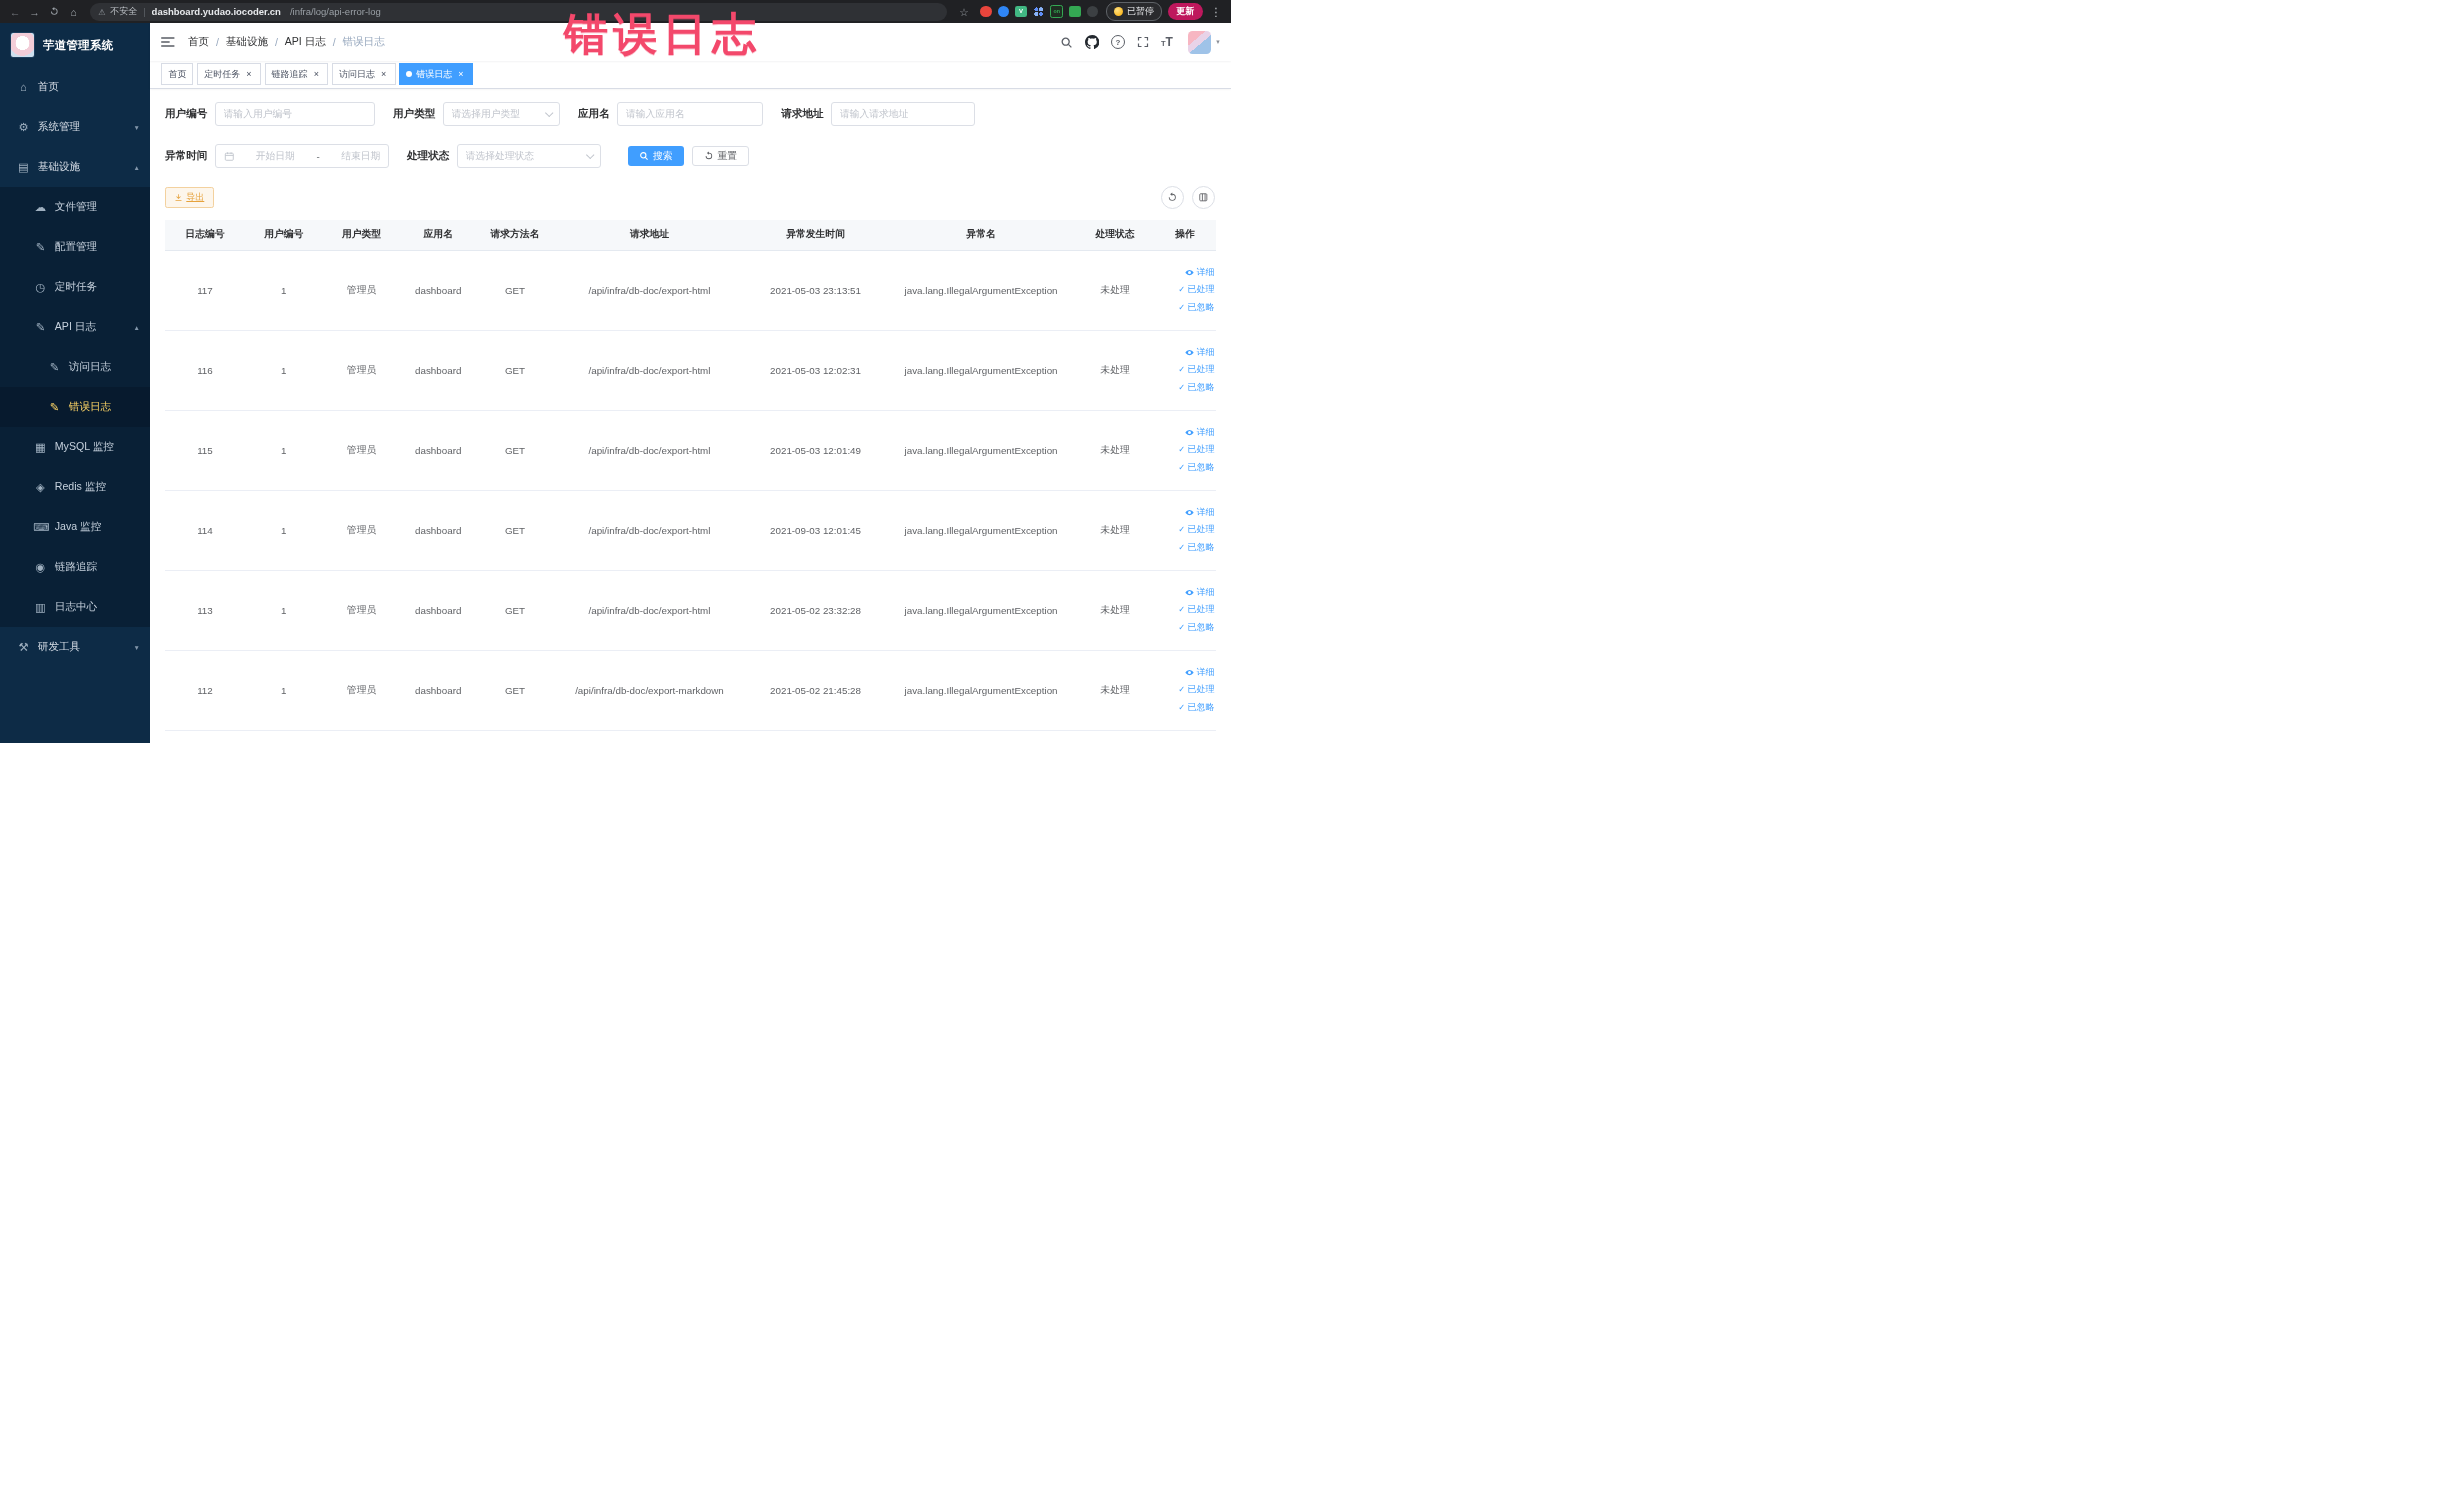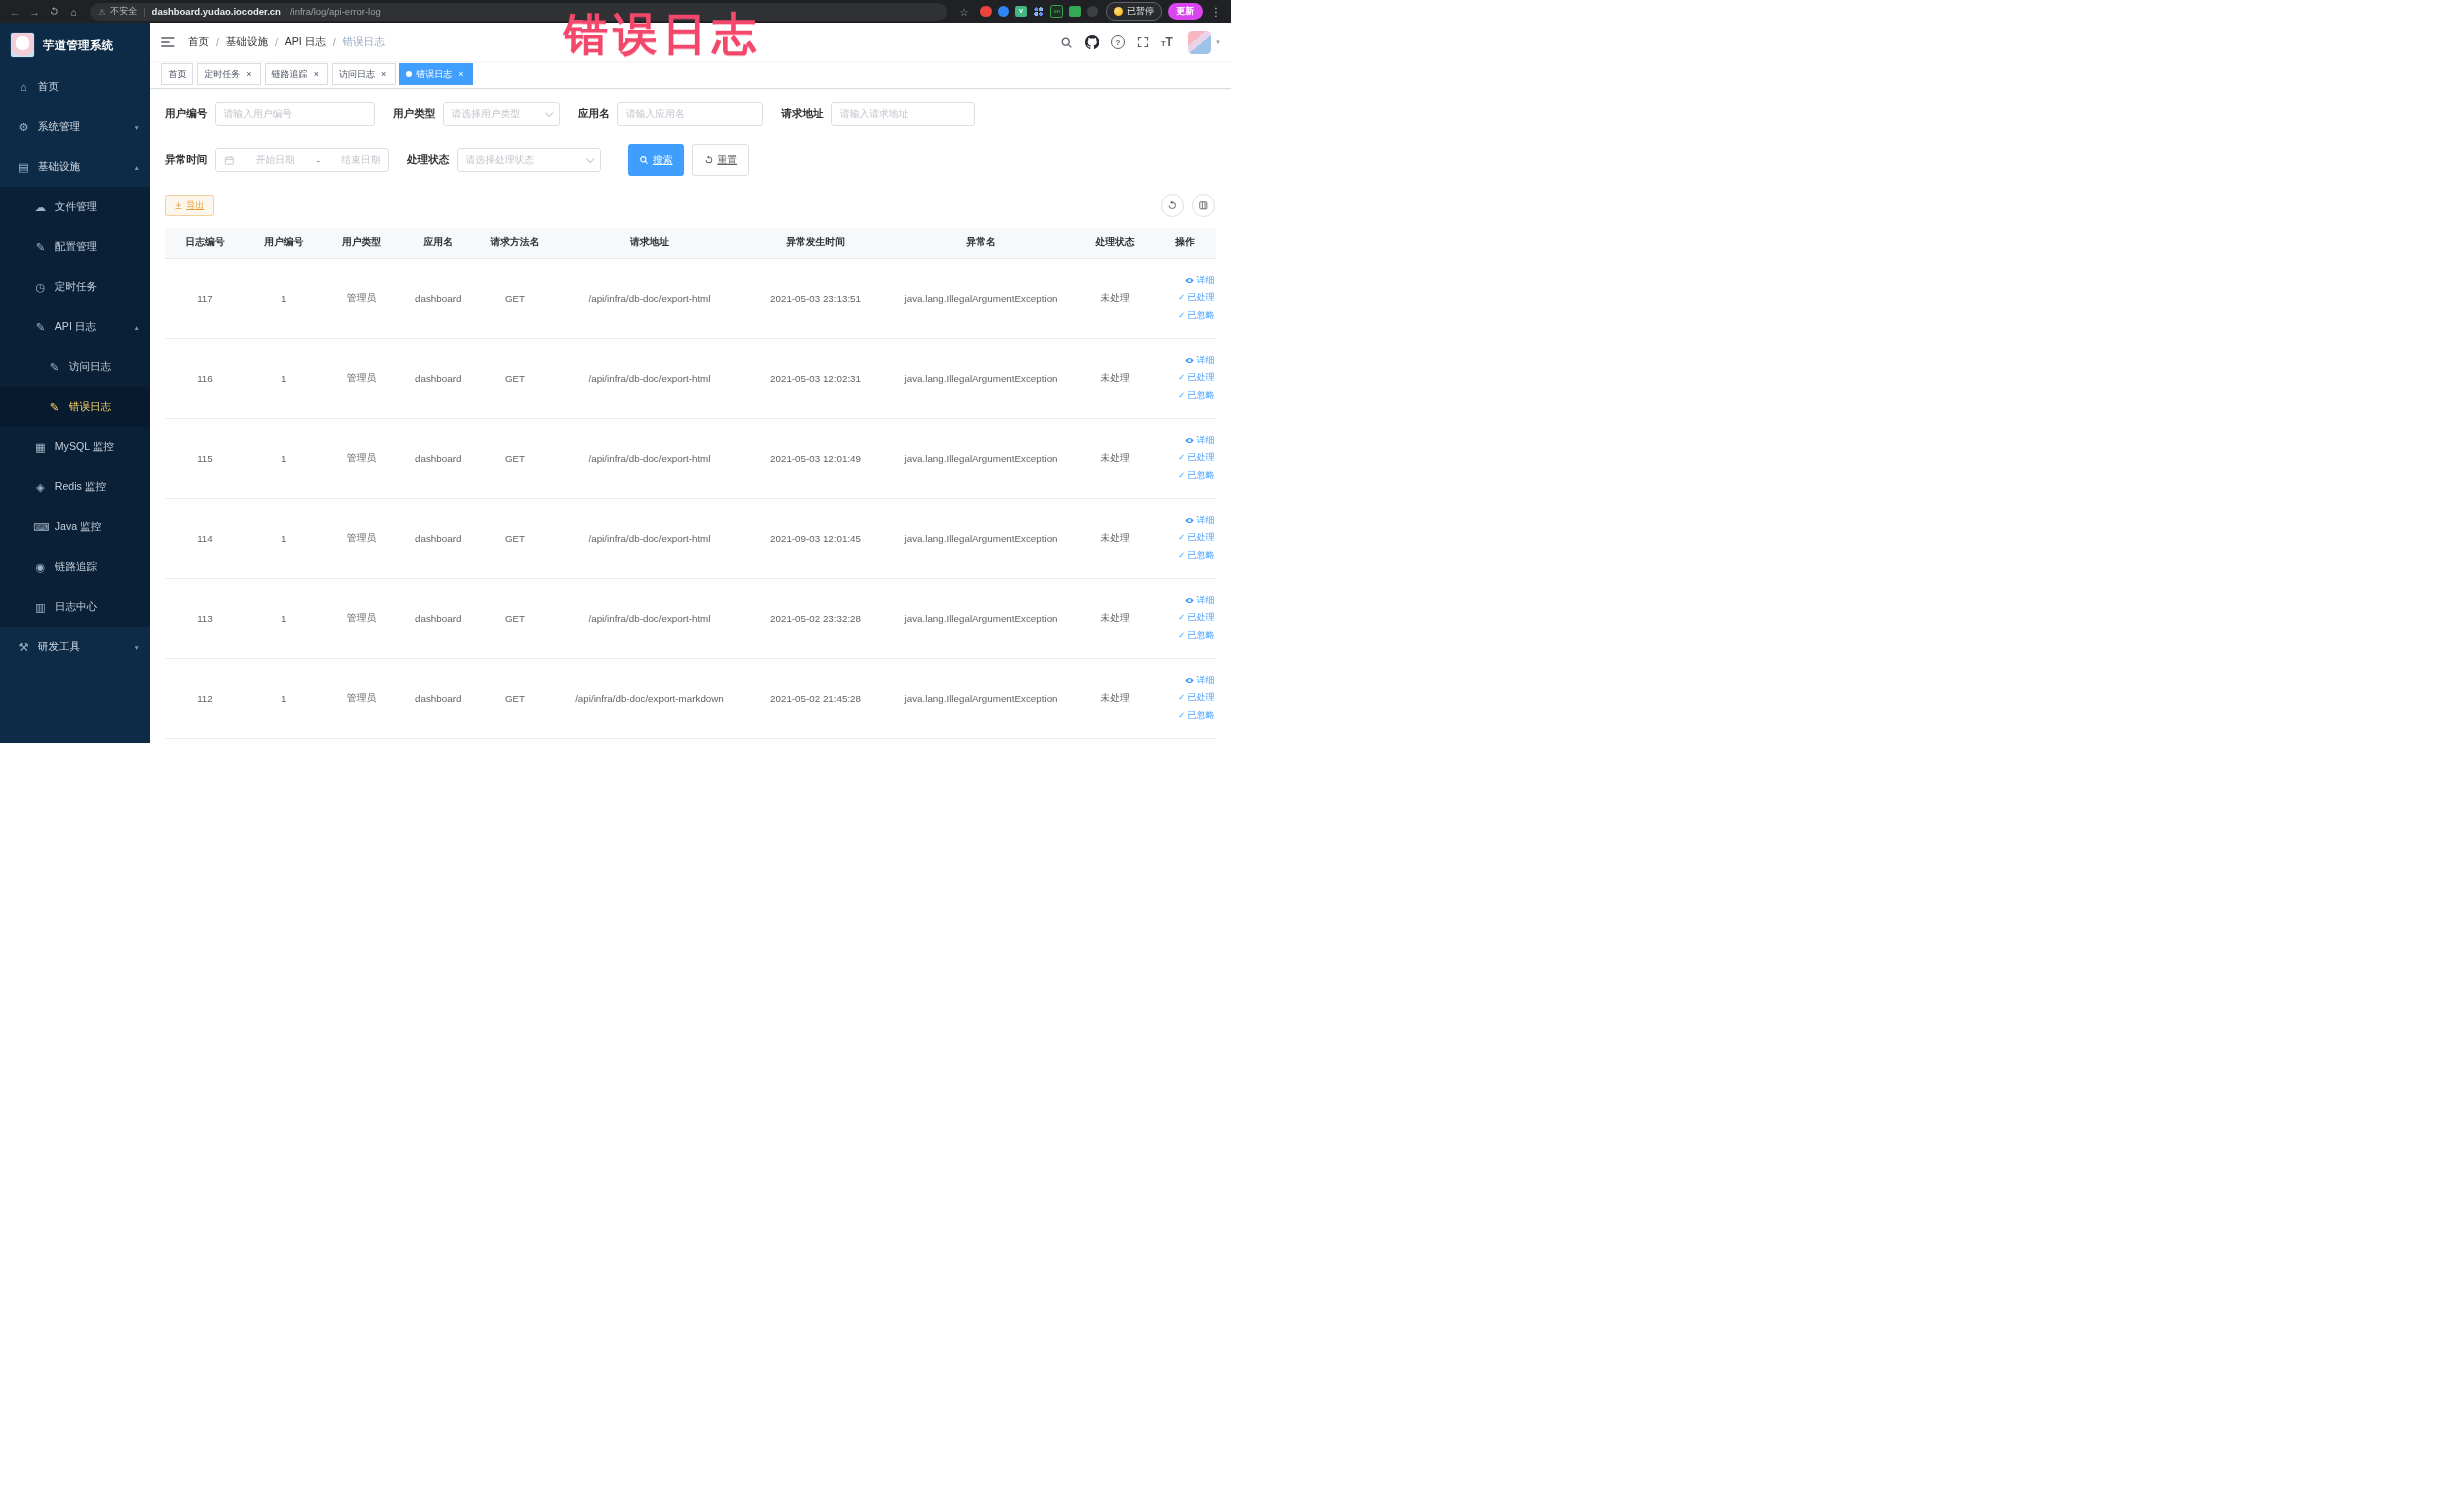--- a/index.html
+++ b/index.html
@@ -28,21 +28,21 @@
   .ext-grid{border-radius:2.3px;background:
     radial-gradient(circle 2px at 3.4px 3.4px,#5f8ef7 98%,transparent),
     radial-gradient(circle 2px at 8px 3.4px,#8ab4f8 98%,transparent),
     radial-gradient(circle 2px at 3.4px 8px,#8ab4f8 98%,transparent),
     radial-gradient(circle 2px at 8px 8px,#5f8ef7 98%,transparent);}
   .ext-on{background:#1f2d22;border:0.8px solid #34a853;border-radius:2.3px;color:#34a853;font-size:5.3px;font-weight:bold;}
   .ext-green{background:#34a853;border-radius:2.3px;}
   .ext-dark{background:#3c4043;}
   .paused-pill{display:flex;align-items:center;gap:3.8px;height:16.7px;padding:0 6.8px;border:0.8px solid #5f6368;border-radius:9px;background:#292a2d;color:#e8eaed;font-size:9px;cursor:pointer;white-space:nowrap;flex-shrink:0;}
   .paused-dot{width:9.8px;height:9.8px;border-radius:50%;background:radial-gradient(circle at 35% 35%,#ffe082,#f9ab00);}
-  .update-btn{height:16.7px;display:flex;align-items:center;padding:0 8.3px;background:#d946ef;border-radius:9px;color:#fff;font-size:9px;font-weight:bold;cursor:pointer;white-space:nowrap;margin-left:4.5px;flex-shrink:0;}
+  .update-btn{height:16.7px;display:flex;align-items:center;padding:0 8.3px;background:#be185d;border-radius:9px;color:#fff;font-size:9px;font-weight:bold;cursor:pointer;white-space:nowrap;margin-left:4.5px;flex-shrink:0;}
   .more-dots{font-size:11.4px;color:#bdc1c6;margin-left:3px;}
   
   .app{display:flex;height:720px;}
   .sidebar{width:150px;background:#0d2b46;flex-shrink:0;display:flex;flex-direction:column;overflow:hidden;}
   .logo{height:44px;display:flex;align-items:center;gap:7.6px;padding-left:9.8px;flex-shrink:0;}
   .logo-img{width:23.5px;height:23.5px;border-radius:3px;border:0.8px solid #1d3f5e;flex-shrink:0;
     background:radial-gradient(circle at 50% 42%,#ffffff 0 38%,#f3cdd8 39% 70%,#cfe0ef 71%);}
   .logo-text{color:#fff;font-size:11.4px;font-weight:bold;letter-spacing:0.4px;white-space:nowrap;}
   .menu{flex:1;}
   .menu-item{height:40px;display:flex;align-items:center;cursor:pointer;font-size:10.6px;color:#d6dde6;position:relative;white-space:nowrap;}
@@ -82,21 +82,21 @@
   .f-item{display:flex;align-items:center;margin-right:18px;}
   .f-label{font-size:10.6px;font-weight:bold;color:#303133;margin-right:7.6px;white-space:nowrap;}
   .el-input{display:inline-flex;align-items:center;height:24px;border:0.8px solid #dcdfe6;border-radius:3px;background:#fff;padding:0 7.6px;box-sizing:border-box;cursor:text;}
   .ph{color:#c0c4cc;font-size:9.8px;white-space:nowrap;overflow:hidden;}
   .el-select{justify-content:space-between;cursor:pointer;}
   .sel-arrow{width:5.3px;height:5.3px;border-right:1.1px solid #c0c4cc;border-bottom:1.1px solid #c0c4cc;transform:rotate(45deg) translateY(-1.5px);flex-shrink:0;}
   .w-user{width:160px;} .w-type{width:117px;} .w-app{width:146px;} .w-url{width:144px;}
   .w-range{width:174px;justify-content:space-between;cursor:pointer;} .w-status{width:144px;}
   .cal-icon{display:flex;align-items:center;}
   .range-sep{color:#5f6368;font-size:9.8px;}
-  .btn{height:32px;border-radius:3px;font-size:9.8px;display:inline-flex;align-items:center;gap:3.8px;padding:0 11.4px;border:none;cursor:pointer;font-family:inherit;text-decoration:underline;}
+  .btn{height:20px;border-radius:3px;font-size:9.8px;display:inline-flex;align-items:center;gap:3.8px;padding:0 11.4px;border:none;cursor:pointer;font-family:inherit;}
   .btn-primary{background:#409eff;color:#fff;margin-left:9px;}
   .btn-default{background:#fff;border:0.8px solid #dcdfe6;color:#606266;margin-left:7.6px;}
   .toolbar-row{display:flex;align-items:center;margin-top:0;}
   .btn-export{height:21px;display:inline-flex;align-items:center;gap:3px;padding:0 8.3px;border:0.8px solid #f3d19e;background:#fdf6ec;color:#e6a23c;font-size:9px;border-radius:2.3px;cursor:pointer;font-family:inherit;text-decoration:underline;}
   .circle-btns{margin-left:auto;display:flex;gap:7.6px;margin-right:1.5px;}
   .circle-btn{width:23px;height:23px;border-radius:50%;border:0.8px solid #dcdfe6;background:#fff;display:flex;align-items:center;justify-content:center;cursor:pointer;padding:0;}
   
   .data-table{width:100%;border-collapse:collapse;table-layout:fixed;margin-top:10.6px;}
   .data-table th{height:30px;font-size:9.8px;font-weight:bold;color:#303133;background:#f6f8fa;border-bottom:0.8px solid #e4e9f0;text-align:center;padding:0 3px;}
   .data-table td{height:79px;font-size:9.8px;color:#606266;text-align:center;border-bottom:0.8px solid #ebeef5;padding:0 3px;vertical-align:middle;overflow:hidden;white-space:nowrap;}

